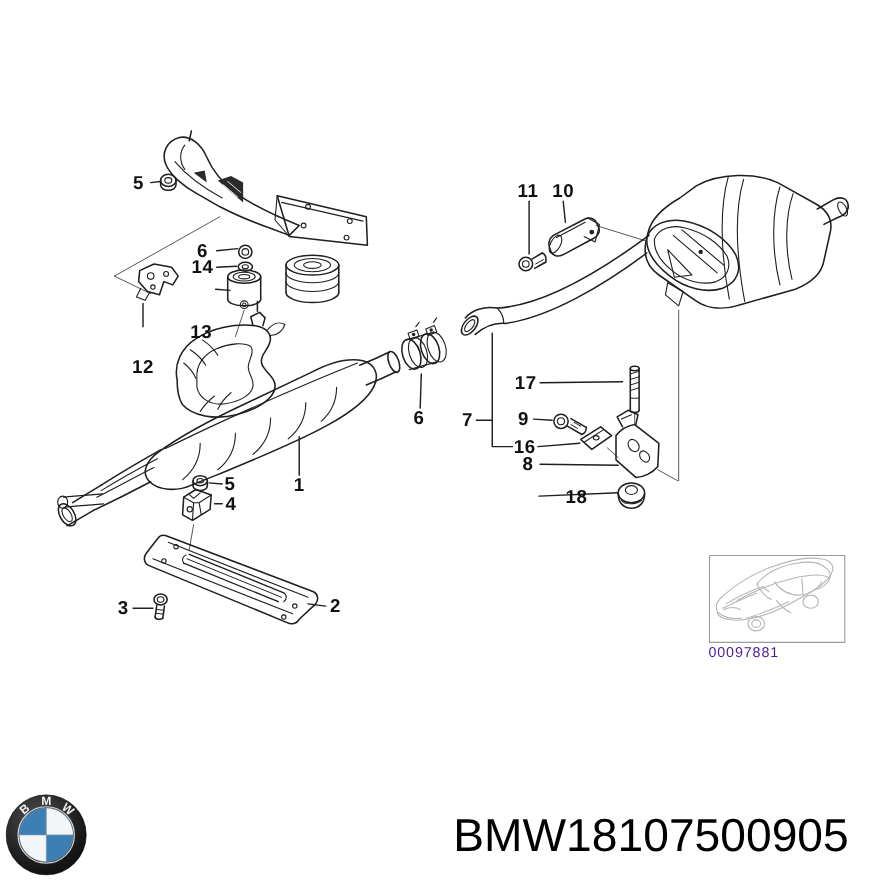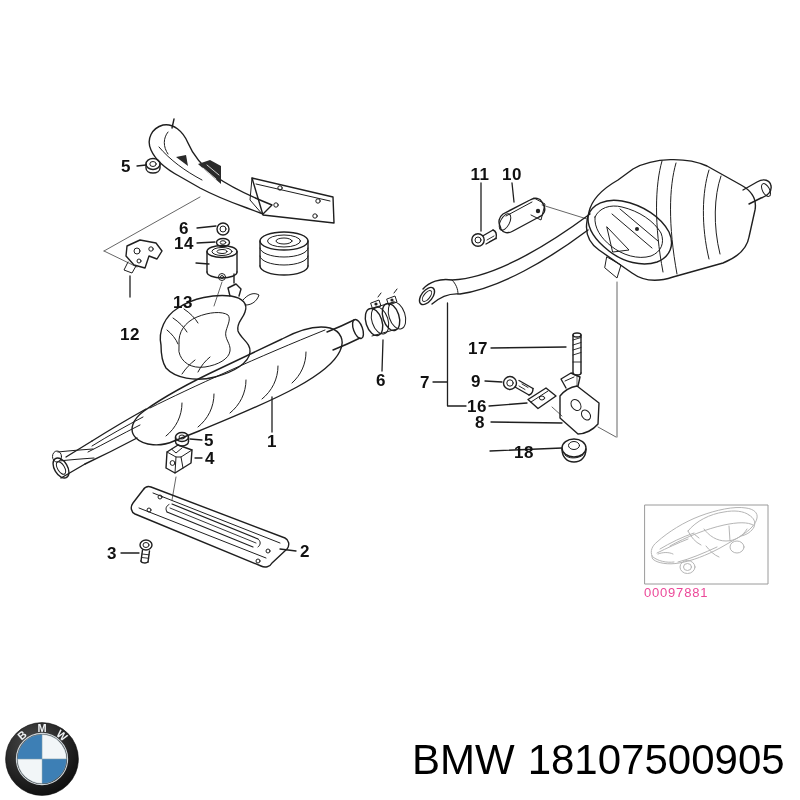--- a/index.html
+++ b/index.html
@@ -3,24 +3,24 @@
 <meta charset="utf-8">
 <style>
   html,body{margin:0;padding:0;background:#fff;}
   .canvas{position:relative;width:800px;height:800px;background:#ffffff;overflow:hidden;
           font-family:"Liberation Sans",sans-serif;}
   .diagram-svg{position:absolute;left:0;top:0;}
   .callout{position:absolute;transform:translate(-50%,-50%);
            font:bold 17px "Liberation Sans",sans-serif;color:#111;line-height:1;
            letter-spacing:0.5px;}
   .thumb-code{position:absolute;left:644px;top:585px;font:13px "Liberation Sans",sans-serif;
-              color:#ec4899;letter-spacing:0.8px;}
+              color:#4c1d95;letter-spacing:0.8px;}
   .part-title{position:absolute;left:412px;top:737px;font:42px "Liberation Sans",sans-serif;
               color:#000;white-space:nowrap;line-height:1.1;}
-  .part-title .num{margin-left:13px;}
+  .part-title .num{}
   .roundel{position:absolute;left:5px;top:722px;}
 </style>
 </head>
 <body>
 
 <div class="canvas">
 
   <svg class="diagram-svg" width="800" height="620" viewBox="0 0 800 620" fill="none" stroke="#1f1f1f" stroke-width="1.4" stroke-linecap="round" stroke-linejoin="round">
 
     <g stroke="#555" stroke-width="0.9">

